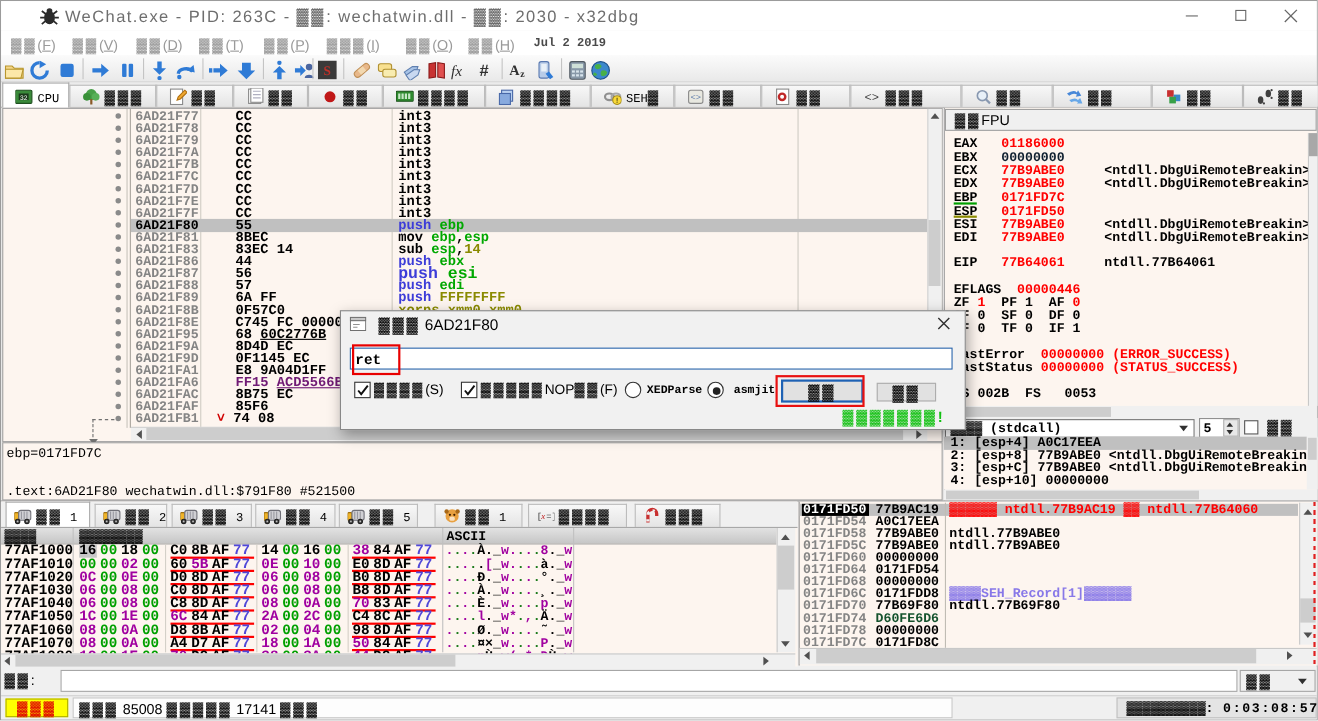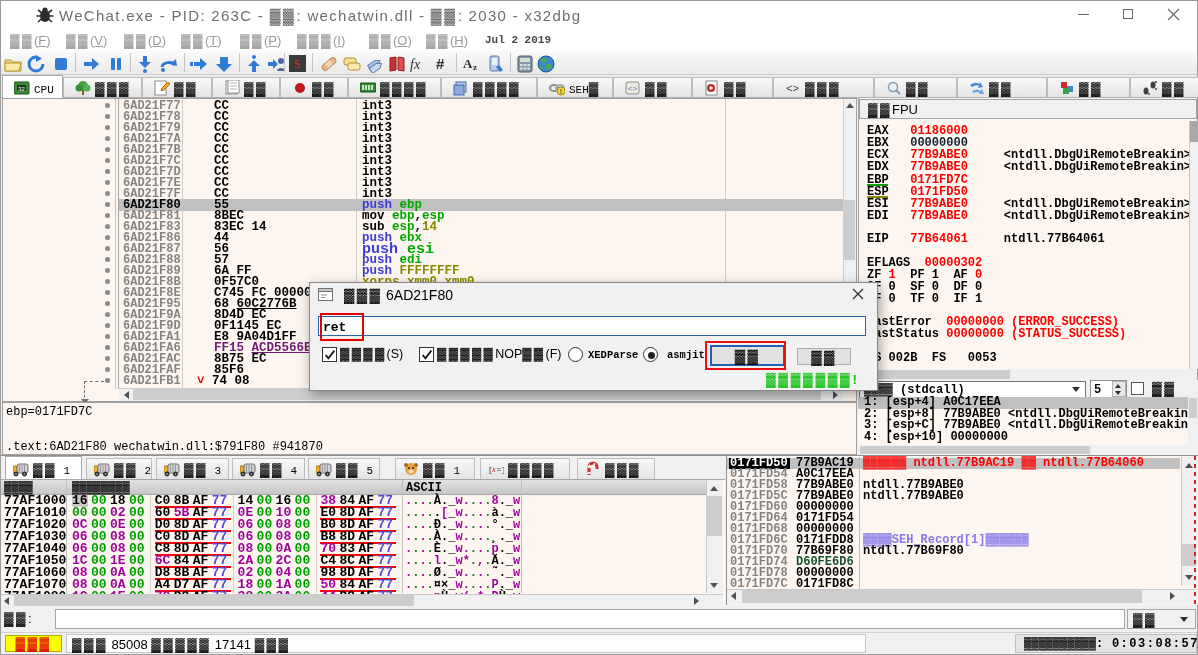--- a/index.html
+++ b/index.html
@@ -366,36 +366,36 @@
 <div class="sb" style="left:843px;top:99px;width:13px;height:289px;border-left:1px solid #d0d0d0"></div>
 <div class="arr" style="left:846px;top:103px;border-left:4px solid transparent;border-right:4px solid transparent;border-bottom:5px solid #505050"></div>
 <div class="arr" style="left:846px;top:379px;border-left:4px solid transparent;border-right:4px solid transparent;border-top:5px solid #505050"></div>
 <div class="sbt" style="left:844px;top:200px;width:11px;height:60px"></div>
 <div class="sb" style="left:119px;top:388px;width:724px;height:13px;border-top:1px solid #d0d0d0"></div>
 <div class="arr" style="left:124px;top:391px;border-top:4px solid transparent;border-bottom:4px solid transparent;border-right:5px solid #505050"></div>
 <div class="arr" style="left:833px;top:391px;border-top:4px solid transparent;border-bottom:4px solid transparent;border-left:5px solid #505050"></div>
 <div class="sbt" style="left:133px;top:389px;width:688px;height:11px"></div>
 <div class="a" style="left:2px;top:402px;width:855px;height:53px;background:#fdf5ef;border:1px solid #a0a0a0"></div>
 <div class="a mono" style="left:6px;top:405px;font-size:12px;color:#000;font-weight:normal">ebp=0171FD7C</div>
-<div class="a mono" style="left:6px;top:440px;font-size:12px;color:#000;font-weight:normal">.text:6AD21F80 wechatwin.dll:$791F80 #941870</div>
+<div class="a mono" style="left:6px;top:440px;font-size:12px;color:#000;font-weight:normal">.text:6AD21F80 wechatwin.dll:$791F80 #521500</div>
 <div class="a" style="left:858px;top:98px;width:339px;height:357px;background:#fdf5ef;border-left:1px solid #a0a0a0"></div>
 <div class="a" style="left:859px;top:99px;width:338px;height:20px;background:#f0f0f0;border:1px solid #a0a0a0"></div>
 <div class="a" style="left:868px;top:102px;font-size:13px;color:#000"><i class="z">▓</i><i class="z">▓</i>FPU</div>
 <div class="a mono" style="left:867px;top:125px;font-size:12px;line-height:12px">EAX   <span class="red">01186000</span></div>
 <div class="a mono" style="left:867px;top:137px;font-size:12px;line-height:12px">EBX   <span style="color:#102030">00000000</span></div>
 <div class="a mono" style="left:867px;top:149px;font-size:12px;line-height:12px">ECX   <span class="red">77B9ABE0</span>     &lt;ntdll.DbgUiRemoteBreakin&gt;</div>
 <div class="a mono" style="left:867px;top:161px;font-size:12px;line-height:12px">EDX   <span class="red">77B9ABE0</span>     &lt;ntdll.DbgUiRemoteBreakin&gt;</div>
 <div class="a mono" style="left:867px;top:174px;font-size:12px;line-height:12px">EBP   <span class="red">0171FD7C</span></div>
 <div class="a mono" style="left:867px;top:186px;font-size:12px;line-height:12px">ESP   <span class="red">0171FD50</span></div>
 <div class="a" style="left:867px;top:184px;width:21px;height:2px;background:#00a000"></div>
 <div class="a" style="left:867px;top:196px;width:21px;height:2px;background:#8a8a00"></div>
 <div class="a mono" style="left:867px;top:198px;font-size:12px;line-height:12px">ESI   <span class="red">77B9ABE0</span>     &lt;ntdll.DbgUiRemoteBreakin&gt;</div>
 <div class="a mono" style="left:867px;top:210px;font-size:12px;line-height:12px">EDI   <span class="red">77B9ABE0</span>     &lt;ntdll.DbgUiRemoteBreakin&gt;</div>
 <div class="a mono" style="left:867px;top:233px;font-size:12px;line-height:12px">EIP   <span class="red">77B64061</span>     ntdll.77B64061</div>
-<div class="a mono" style="left:867px;top:257px;font-size:12px;line-height:12px">EFLAGS  <span class="red">00000302</span></div>
+<div class="a mono" style="left:867px;top:257px;font-size:12px;line-height:12px">EFLAGS  <span class="red">00000446</span></div>
 <div class="a mono" style="left:867px;top:269px;font-size:12px;line-height:12px">ZF <span class="red">1</span>  PF 1  AF <span class="red">0</span></div>
 <div class="a mono" style="left:867px;top:281px;font-size:12px;line-height:12px">OF 0  SF 0  DF 0</div>
 <div class="a mono" style="left:867px;top:293px;font-size:12px;line-height:12px">CF 0  TF 0  IF 1</div>
 <div class="a mono" style="left:867px;top:316px;font-size:12px;line-height:12px">LastError  <span class="red">00000000 (ERROR_SUCCESS)</span></div>
 <div class="a mono" style="left:867px;top:328px;font-size:12px;line-height:12px">LastStatus <span class="red">00000000 (STATUS_SUCCESS)</span></div>
 <div class="a mono" style="left:867px;top:352px;font-size:12px;line-height:12px">GS 002B  FS   0053</div>
 <div class="sb" style="left:1189px;top:121px;width:9px;height:248px;border-left:1px solid #c8c8c8"></div>
 <div class="sbt" style="left:1190px;top:121px;width:8px;height:21px;background:#a8a8a8"></div>
 <div class="sb" style="left:859px;top:369px;width:338px;height:11px"></div>
 <div class="sbt" style="left:860px;top:370px;width:150px;height:9px"></div>

